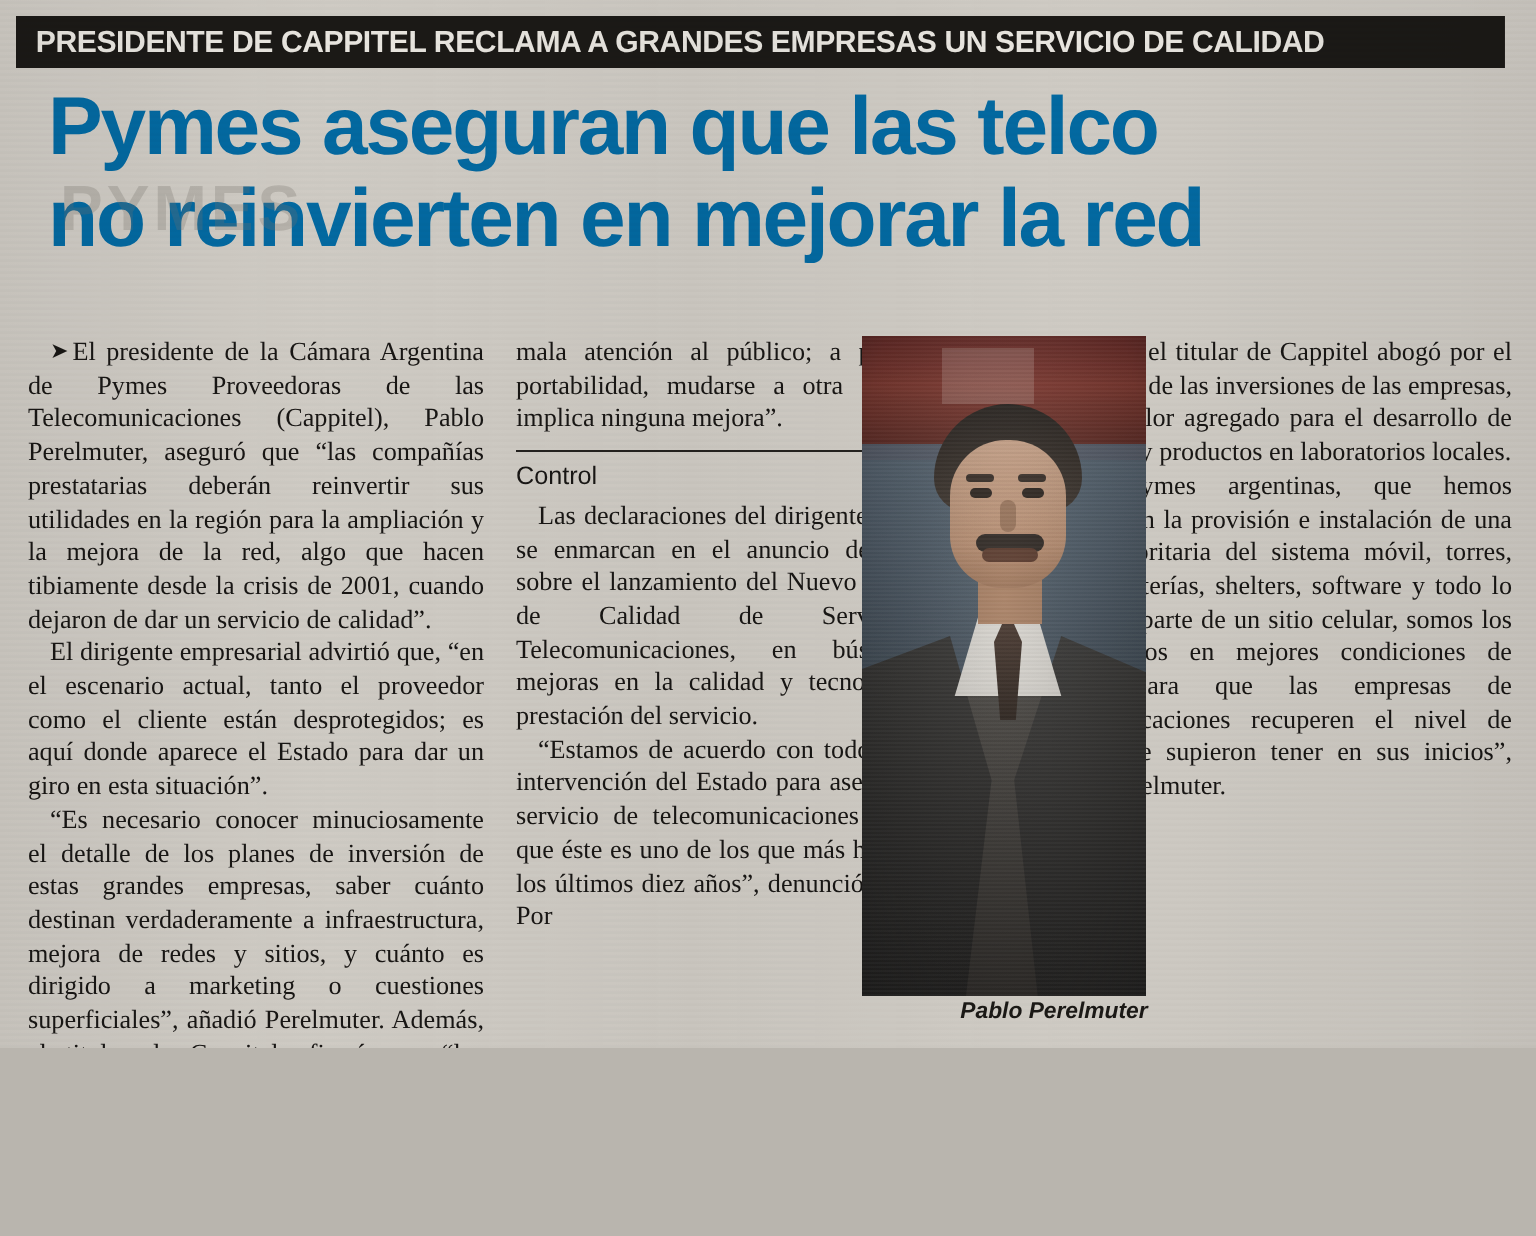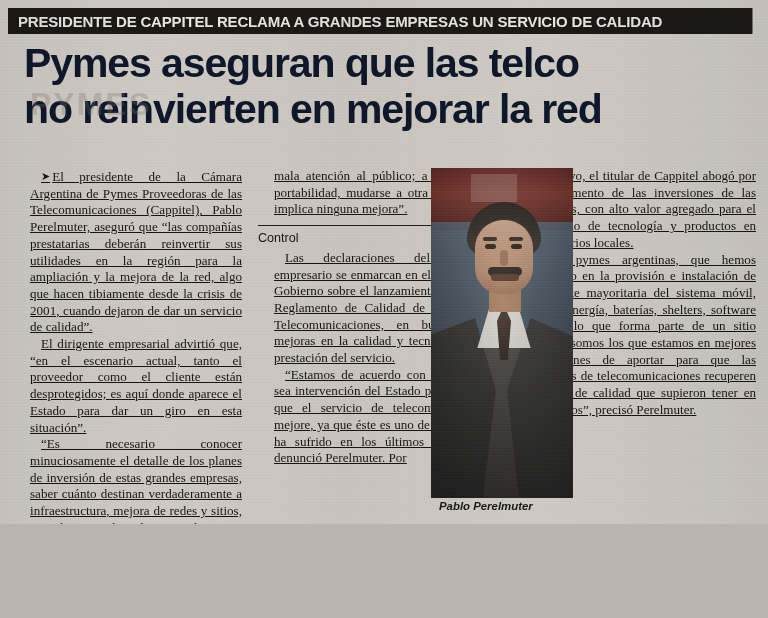--- a/index.html
+++ b/index.html
@@ -55,21 +55,21 @@
   .headline {
     position: absolute;
     left: 24px;
     top: 40px;
     width: 722px;
     font-family: "Liberation Sans", sans-serif;
     font-weight: bold;
     font-size: 41px;
     line-height: 46px;
     letter-spacing: -1.1px;
-    color: #0f172a;
+    color: #0369a1;
   }
   .headline .l2 { display: block; }
 
   
   .ghost {
     position: absolute;
     left: 30px;
     top: 86px;
     width: 420px;
     height: 46px;
@@ -99,23 +99,22 @@
     text-align: justify;
     text-justify: inter-word;
     hyphens: auto;
     -webkit-hyphens: auto;
   }
   .col-1 { width: 244px; padding-right: 16px; }
   .col-2 { width: 254px; padding-right: 16px; }
   .col-3 { width: 244px; }
 
   .col p {
-    margin: 0 0 0 16px;
+    margin: 0 0 0 0;
     text-indent: 11px;
-    text-decoration: underline;
   }
   .col p.noind { text-indent: 0; }
 
   .arrow {
     font-size: 11px;
     vertical-align: 1px;
     padding-right: 2px;
   }
 
   .subhead {
@@ -138,28 +137,29 @@
   }
   .photo {
     position: relative;
     width: 142px;
     height: 330px;
     overflow: hidden;
     background: #4b4744;
   }
   .caption {
     position: absolute;
-    left: 439px;
+    left: 456px;
     top: 500px;
     width: 142px;
     font-family: "Liberation Sans", sans-serif;
     font-style: italic;
     font-weight: bold;
     font-size: 11.4px;
     color: #1b1916;
+    text-align: center;
   }
 
   
   .ph-bg {
     position: absolute; inset: 0;
     background:
       linear-gradient(180deg, #6d6a66 0%, #595652 22%, #46433f 60%, #33302d 100%);
   }
   .ph-redwall {
     position: absolute; left: 0; top: 0; width: 142px; height: 62px;

